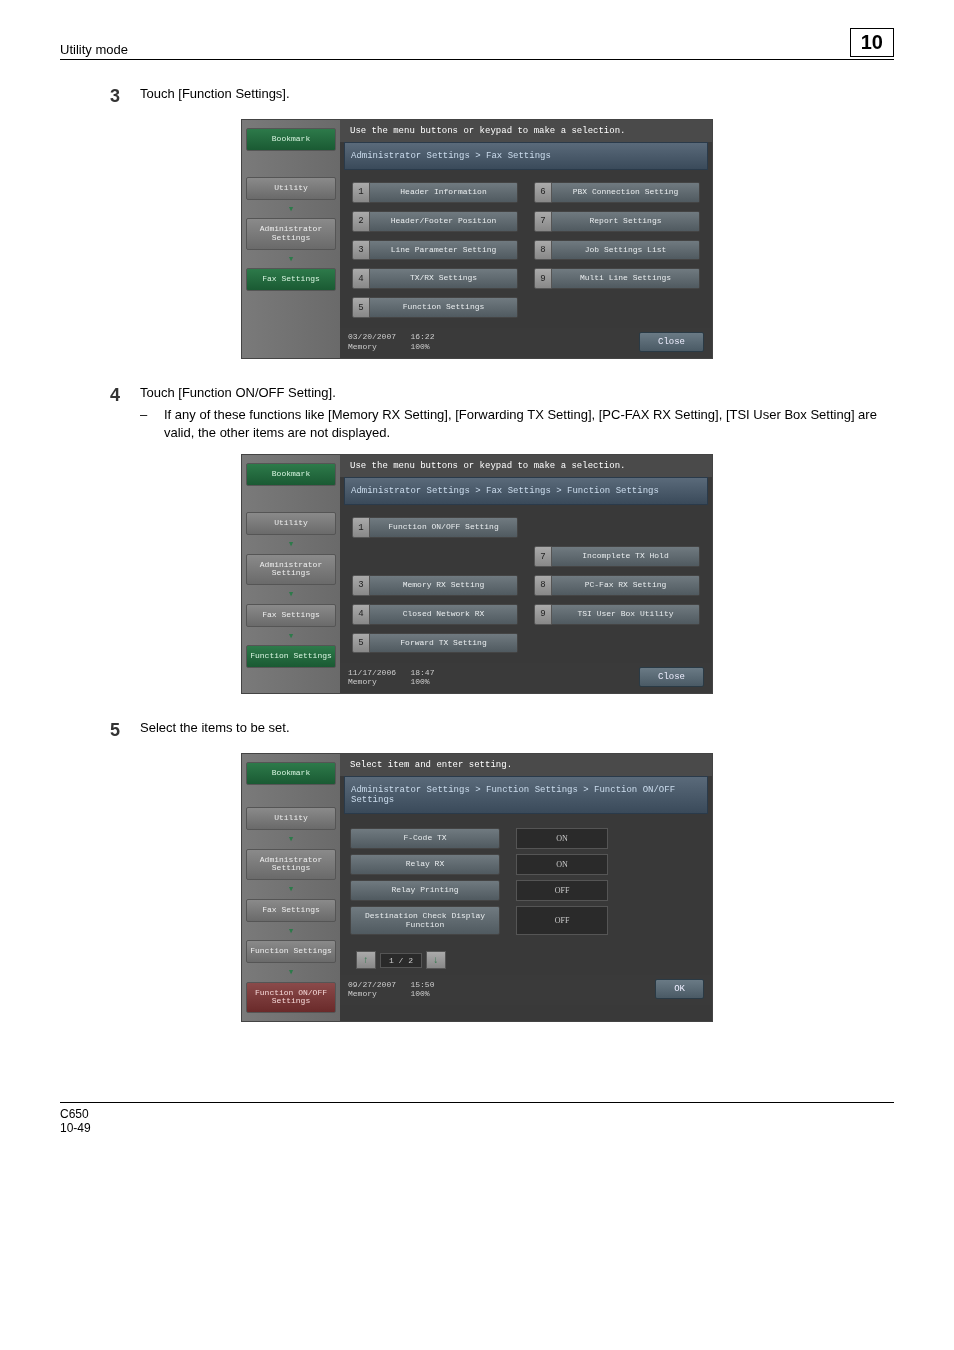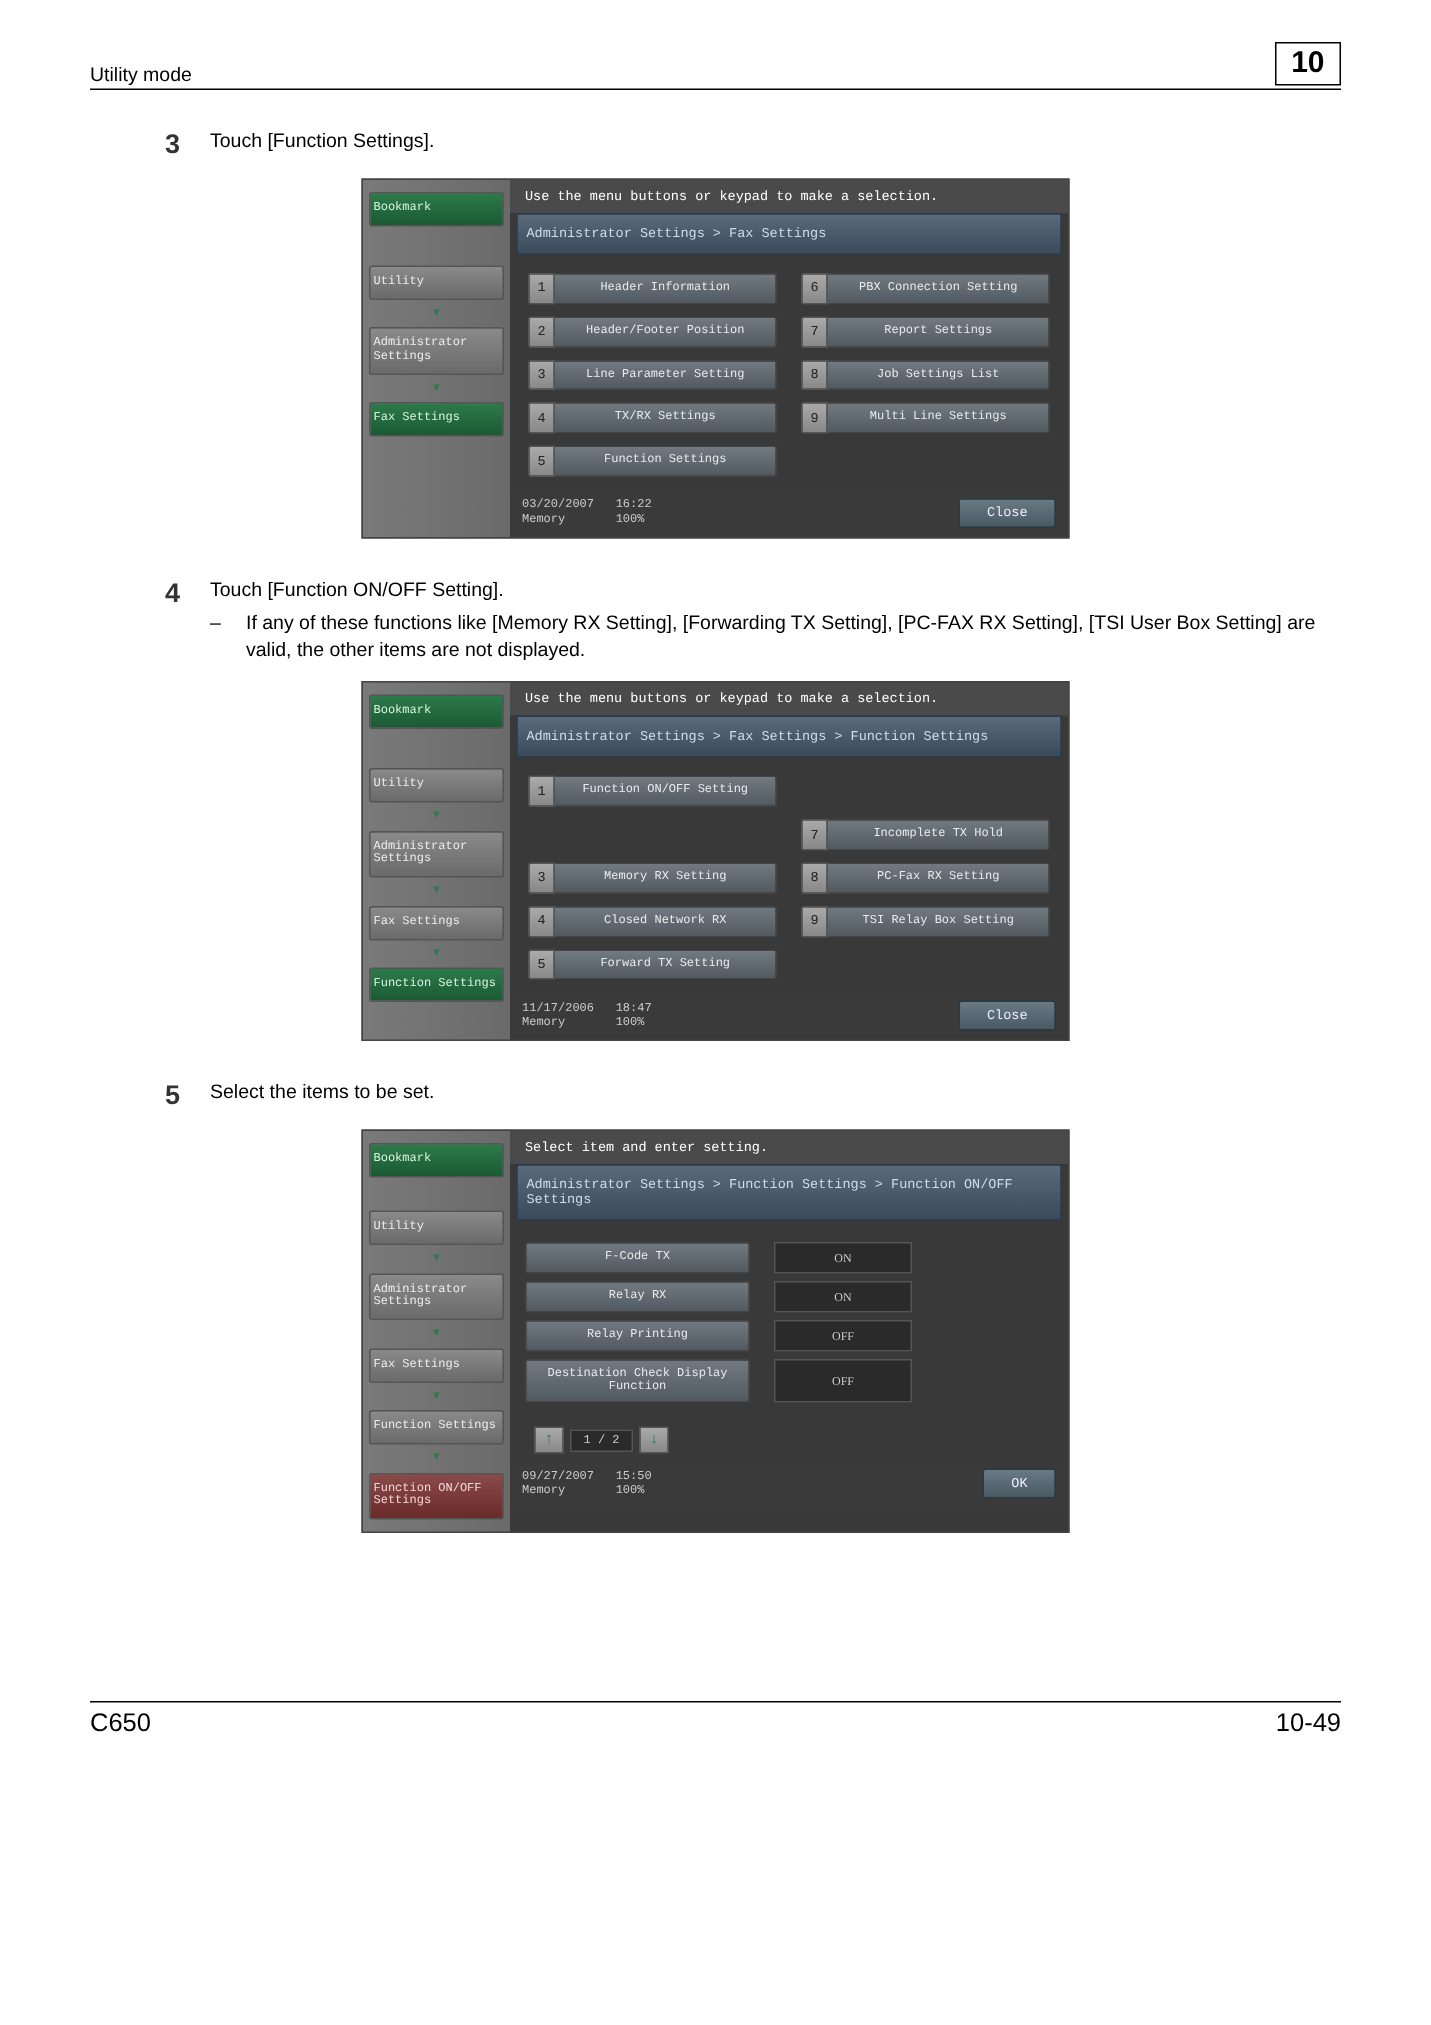--- a/index.html
+++ b/index.html
@@ -71,21 +71,21 @@
     background: linear-gradient(to right, #7a7a7a, #6a6a6a);
     padding: 8px 4px;
     display: flex;
     flex-direction: column;
     gap: 6px;
   }
   .ss-sidebtn {
     background: linear-gradient(#8a8a8a, #6a6a6a);
     border: 1px solid #555;
     border-radius: 2px;
-    text-align: left;
+    text-align: center;
     padding: 6px 2px;
     font-size: 8px;
     color: #eee;
     line-height: 1.1;
   }
   .ss-sidebtn.green {
     background: linear-gradient(#2d7a4a, #1a5a33);
     color: #d8f5e0;
   }
   .ss-arrow {
@@ -206,23 +206,24 @@
   }
   .ss-sidebtn.red {
     background: linear-gradient(#8a4a4a, #6a2a2a);
     color: #f5d8d8;
   }
 
   .page-footer {
     display: flex;
     justify-content: space-between;
     border-top: 1px solid #000;
-    margin-top: 112px;
+    margin-top: 80px;
     padding-top: 4px;
-    font-size: 17px;
+    font-size: 12px;
+    flex-direction: column;
   }
 </style>
 </head>
 <body>
 
 <div class="page">
 
   <div class="header-row">
     <span class="header-title">Utility mode</span>
     <span class="chapter-box">10</span>
@@ -342,21 +343,21 @@
           <div class="ss-cell">
               <div class="ss-num">8</div>
               <div class="ss-btn">PC-Fax RX Setting</div>
             </div>
           <div class="ss-cell">
               <div class="ss-num">4</div>
               <div class="ss-btn">Closed Network RX</div>
             </div>
           <div class="ss-cell">
               <div class="ss-num">9</div>
-              <div class="ss-btn">TSI Relay Box Setting</div>
+              <div class="ss-btn">TSI User Box Utility</div>
             </div>
           <div class="ss-cell">
               <div class="ss-num">5</div>
               <div class="ss-btn">Forward TX Setting</div>
             </div>
           <div></div>
         </div>
         <div class="ss-footer">
           <div class="ss-footleft">
             <span>11/17/2006</span>&nbsp;&nbsp;&nbsp;<span>18:47</span><br>

